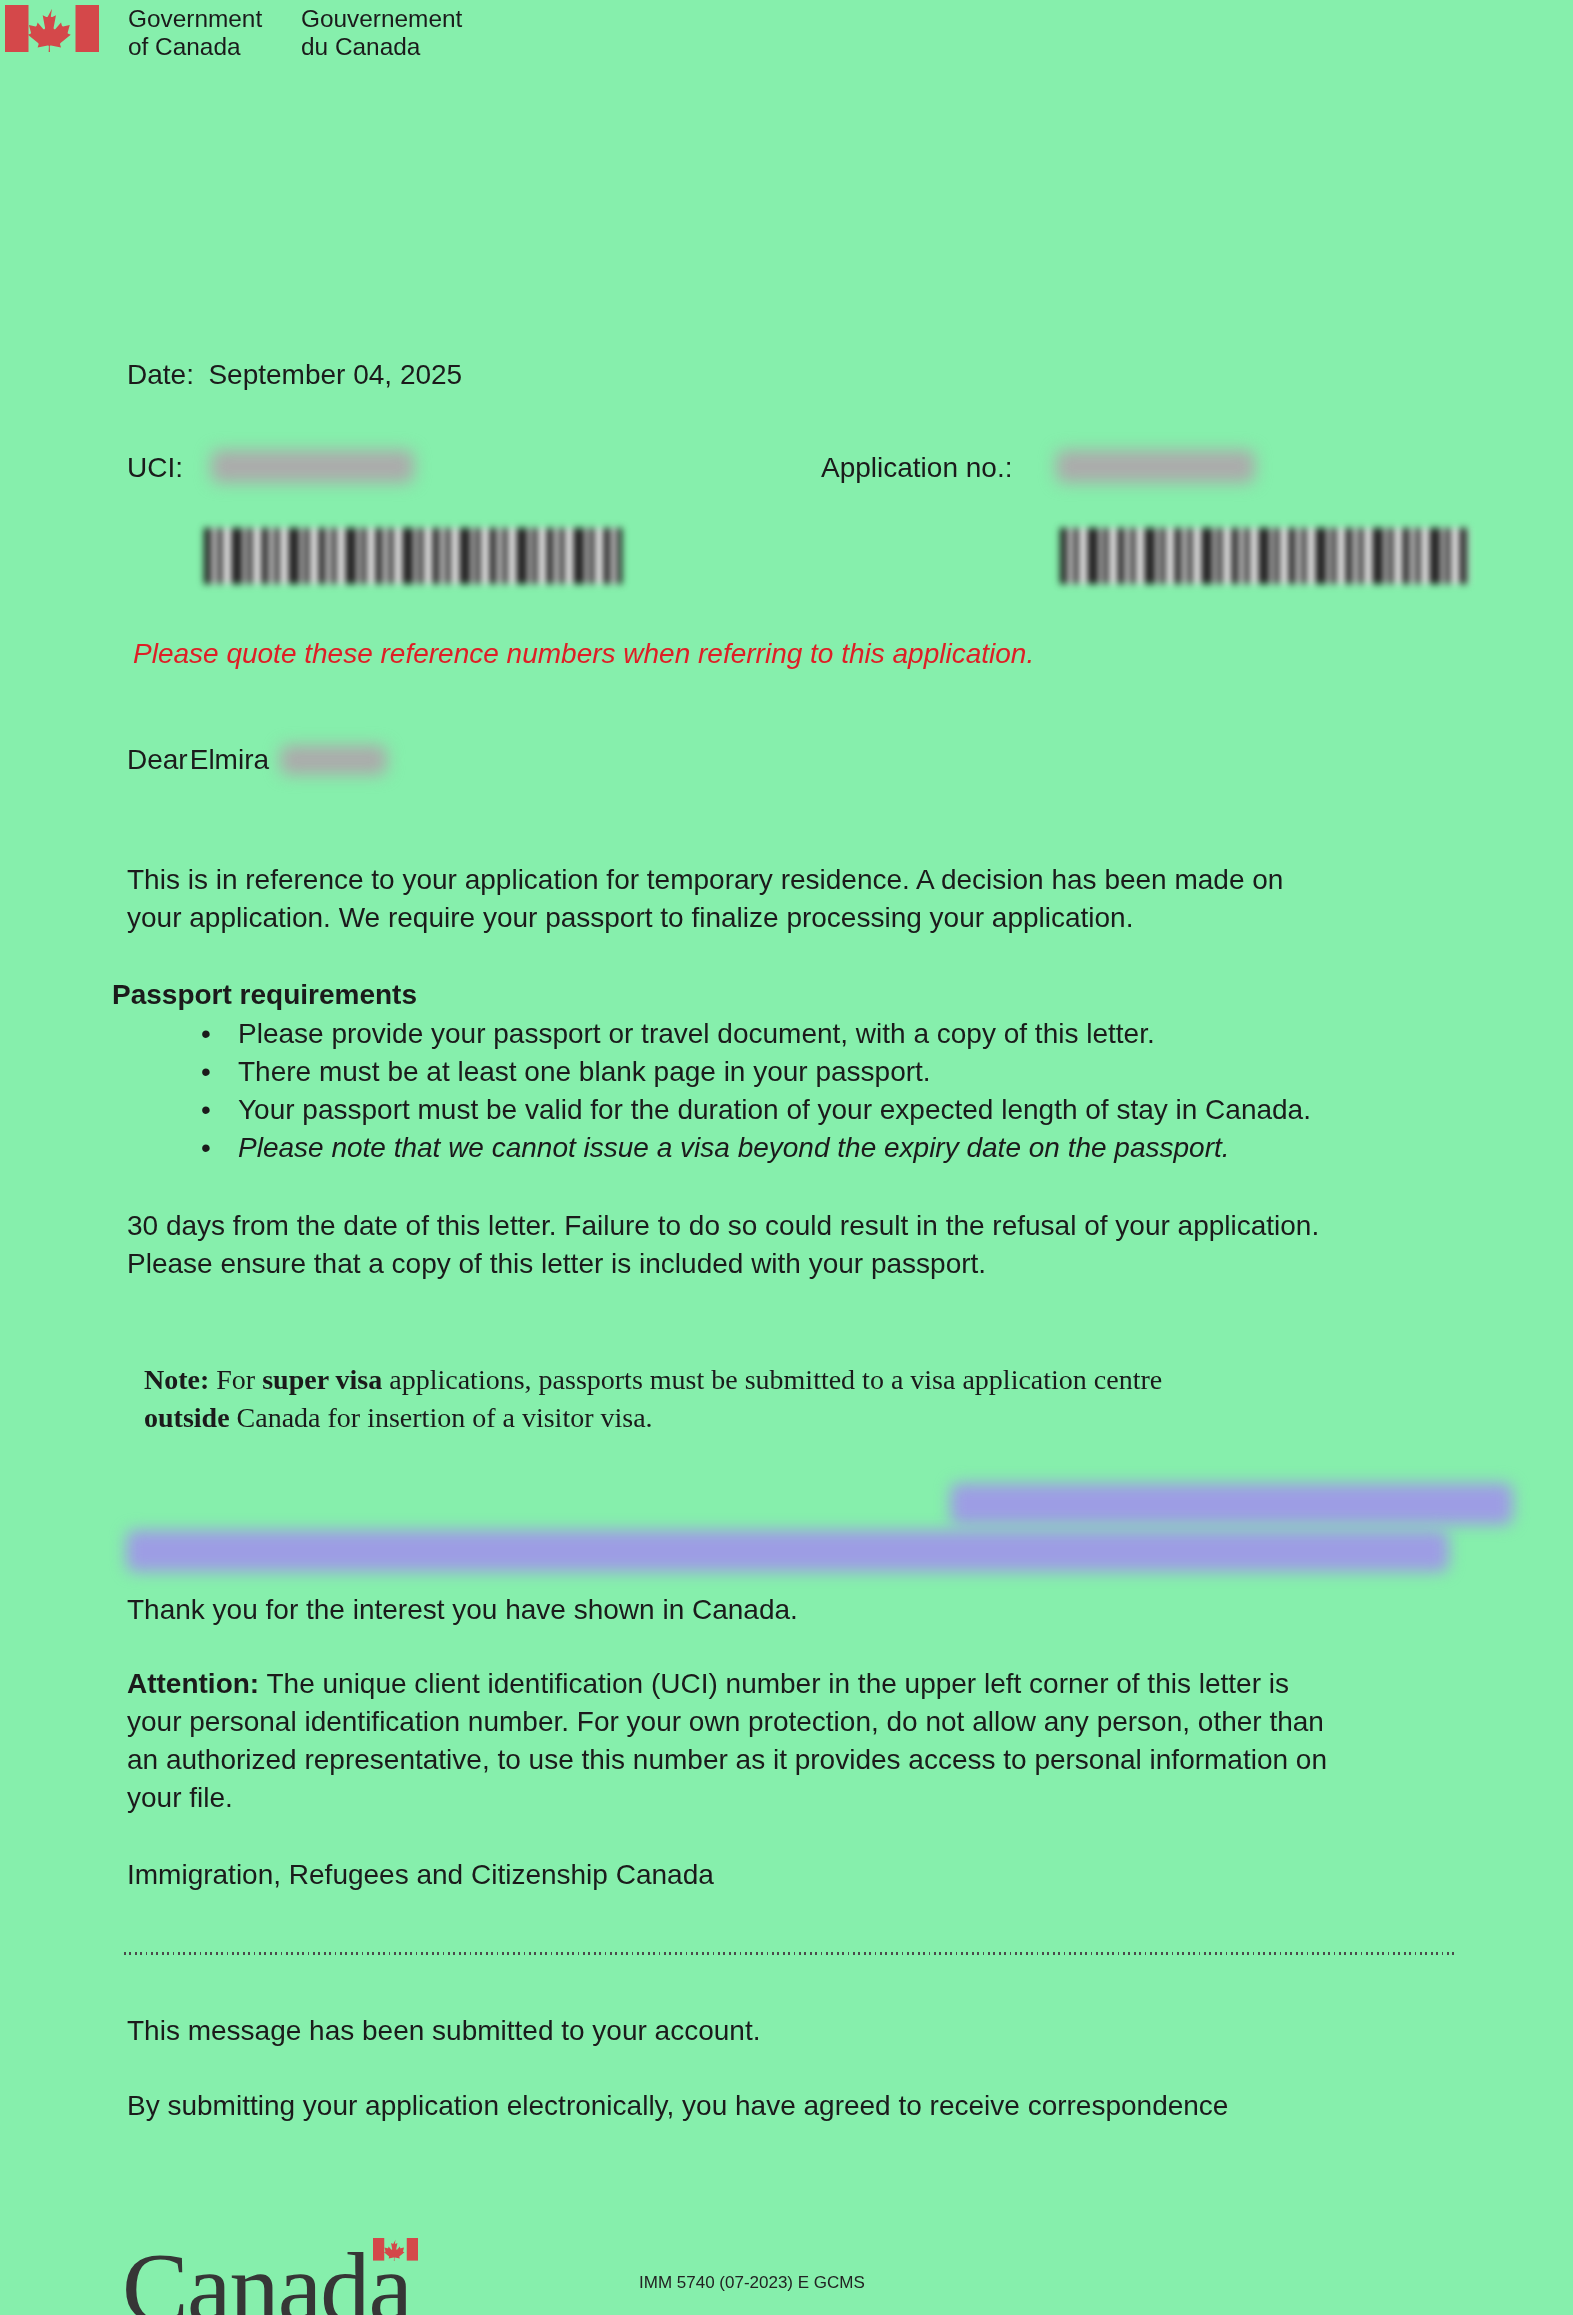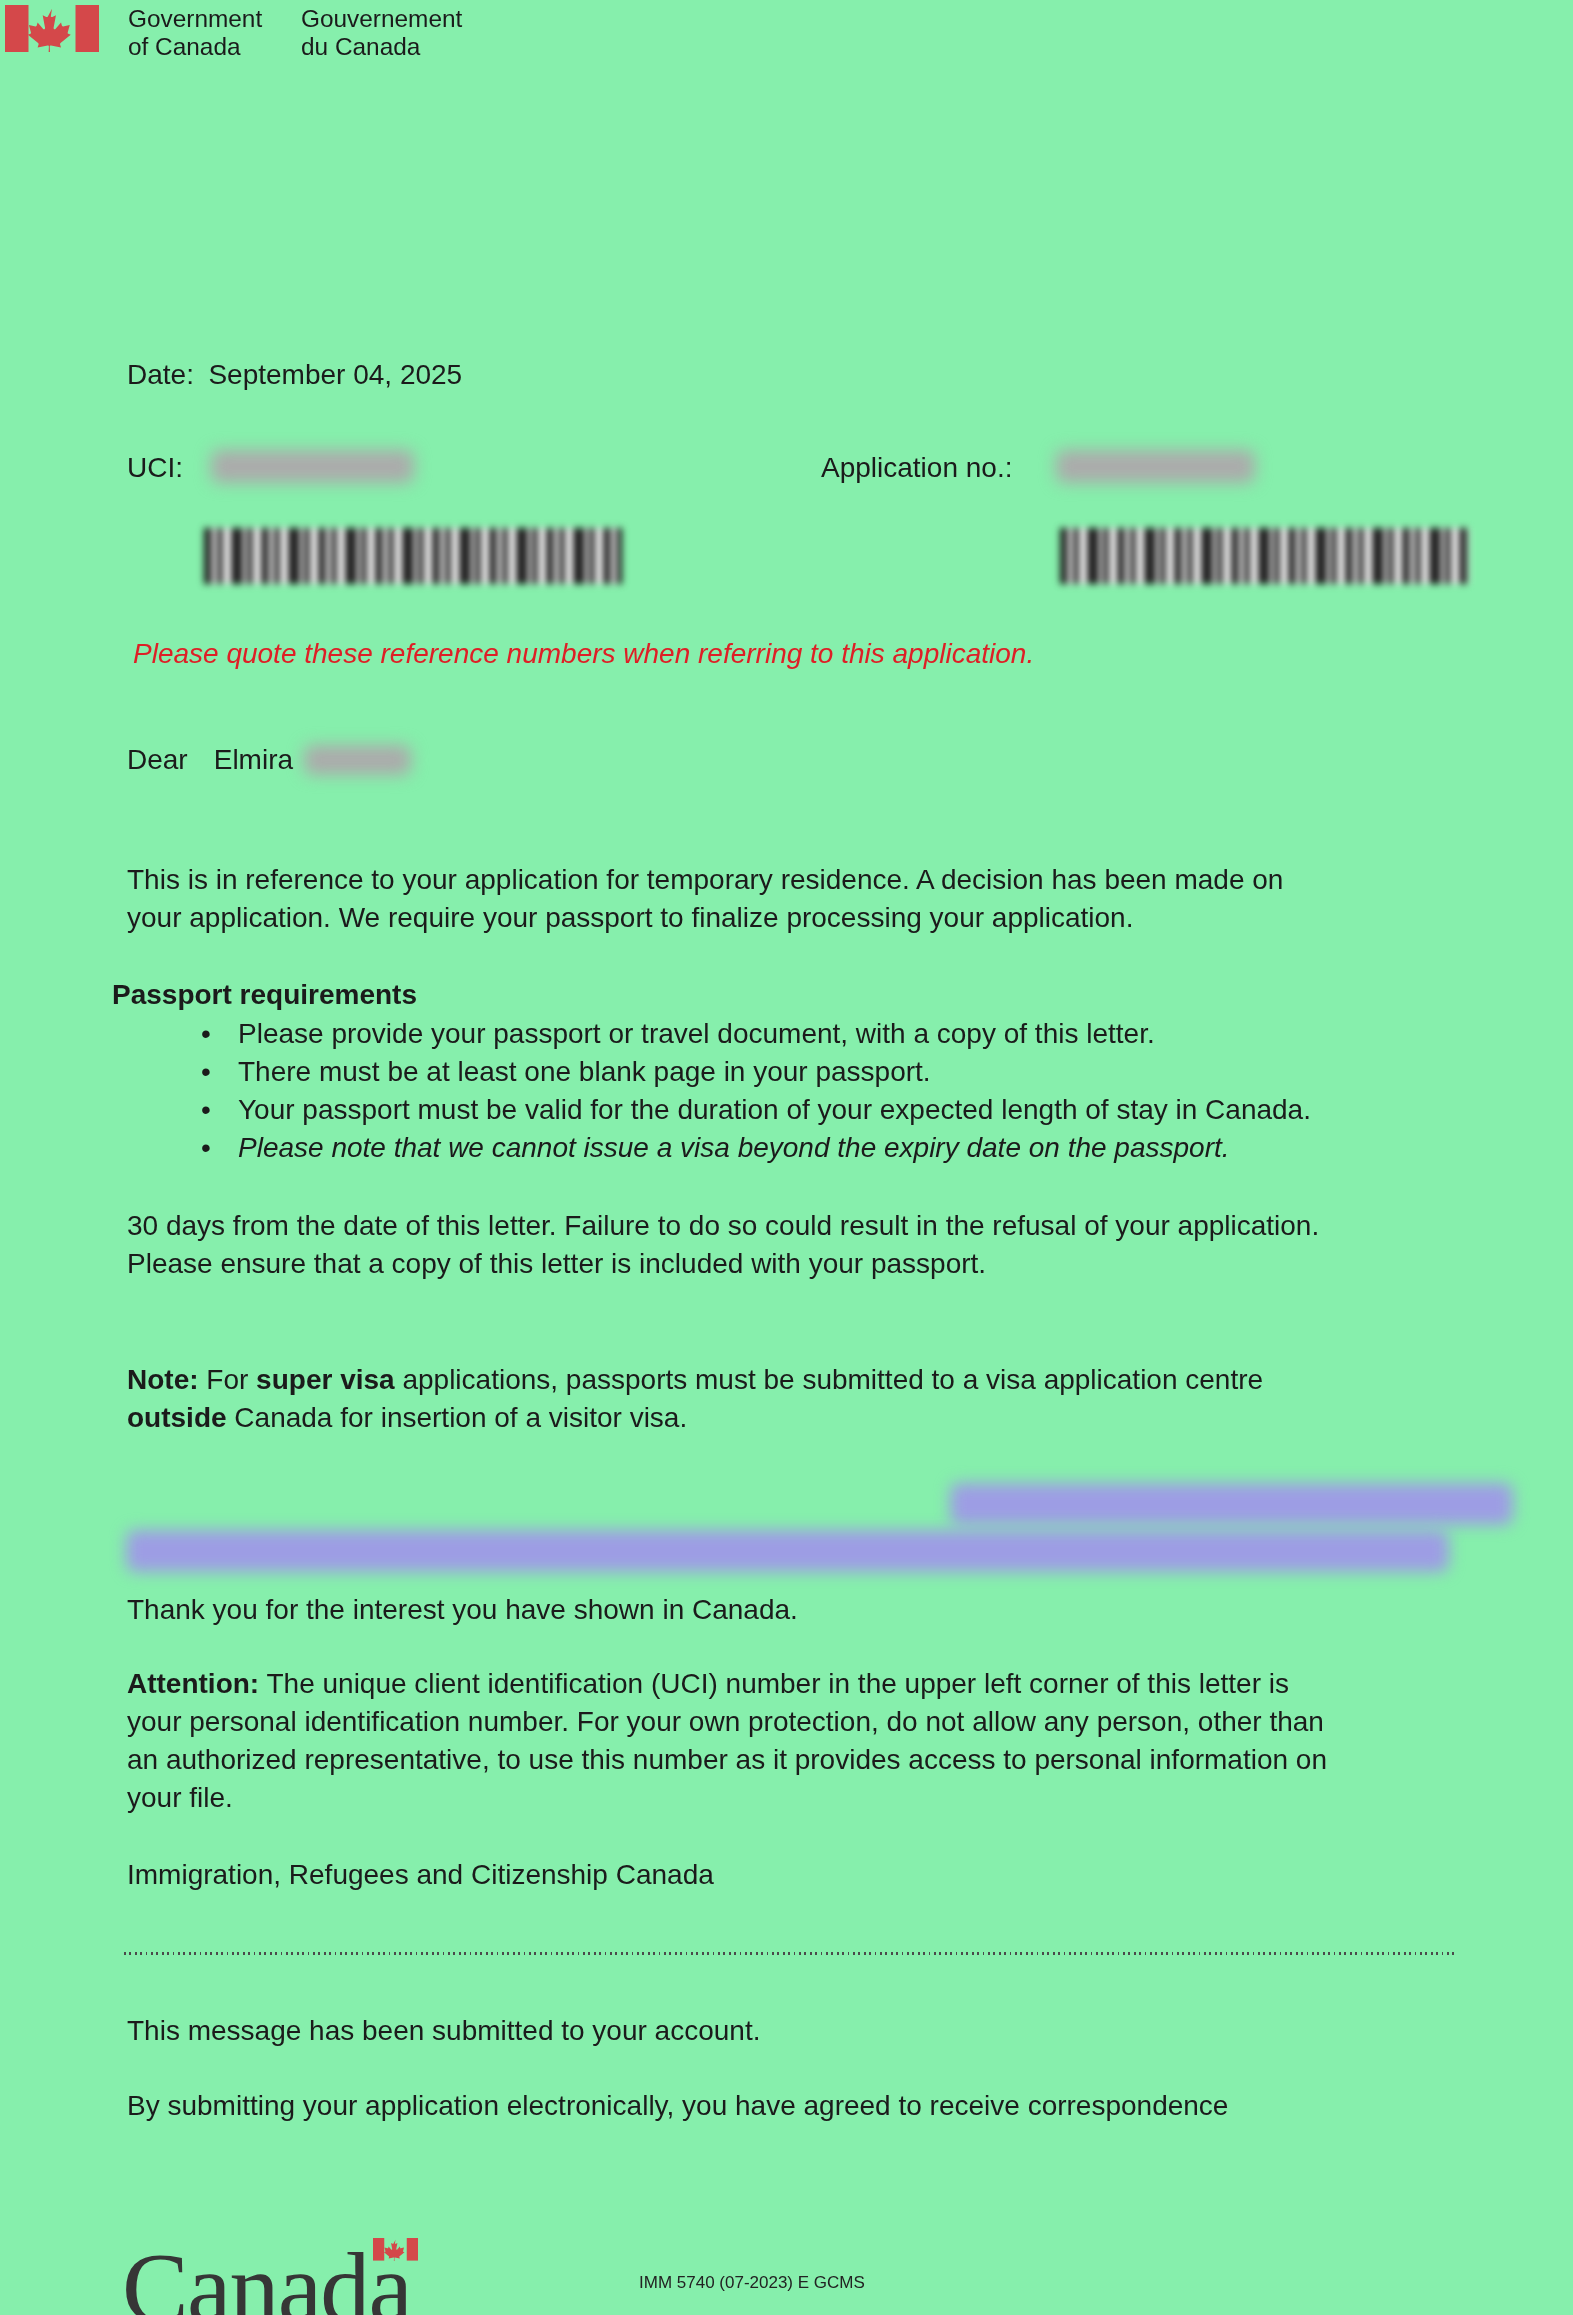--- a/index.html
+++ b/index.html
@@ -45,31 +45,31 @@
       #1d1d1d 27px 39px,#fbfbfb 39px 43px,
       #1d1d1d 43px 49px,#fbfbfb 49px 57px);
     filter:blur(3.6px);
   }
   .barcode-1{left:204px;top:528px;width:418px;}
   .barcode-2{left:1060px;top:528px;width:409px;}
 
   .notice{left:133px;top:635px;font-style:italic;}
 
   .salutation{left:127px;top:741px;}
-  .salutation .name{margin-left:26px;text-align:center;}
+  .salutation .name{margin-left:2px;text-align:center;}
 
   .p1{left:127px;top:861px;}
   .section-heading{left:112px;top:976px;font-weight:bold;}
 
   .bullets{left:127px;top:1015px;margin:0;padding:0;list-style:none;}
   .bullets li{position:relative;padding-left:111px;font-size:28px;line-height:38px;white-space:nowrap;}
   .bullets li .marker{position:absolute;left:74px;top:0;}
 
   .p2{left:127px;top:1207px;}
-  .note-para{left:127px;top:1361px;}
+  .note-para{left:144px;top:1361px;font-family:Liberation Serif, serif;}
   .website-para{left:127px;top:1474px;}
   .link-redact{background:#9d9de4;border-radius:9px;filter:blur(7.2px);}
   .link-line-1{left:950px;top:1483px;width:563px;height:42px;}
   .link-line-2{left:126px;top:1530px;width:1323px;height:42px;}
 
   .thanks{left:127px;top:1591px;}
   .attention{left:127px;top:1665px;}
   .signature{left:127px;top:1856px;}
 
   .divider{

